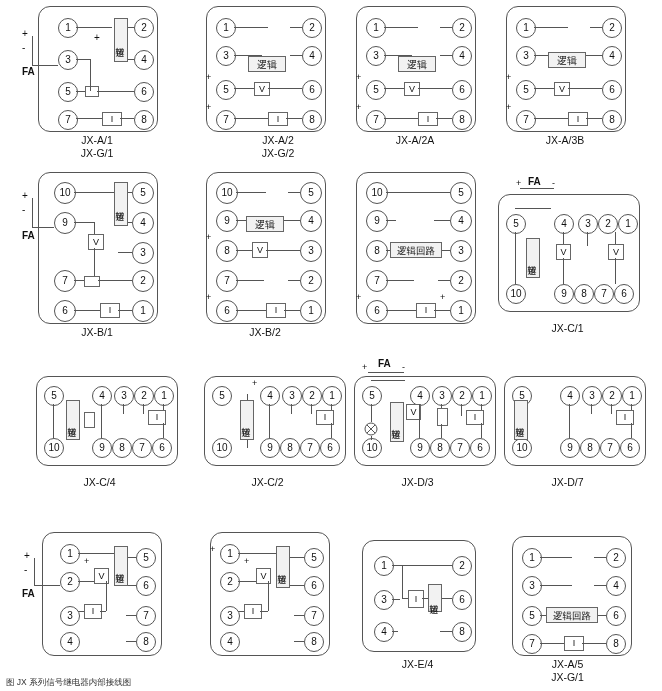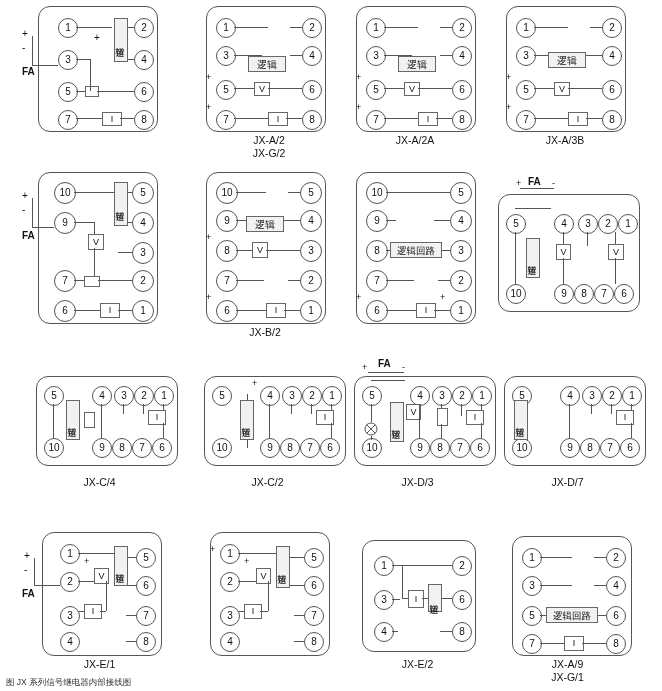--- a/index.html
+++ b/index.html
@@ -63,20 +63,21 @@
     <div class="wire h" style="left:54px;top:85px;width:9px;"></div>
     <div class="wire h" style="left:75px;top:85px;width:37px;"></div>
     <div class="wire h" style="left:54px;top:112px;width:26px;"></div>
     <div class="wire h" style="left:98px;top:112px;width:14px;"></div>
     <div class="lbl" style="left:0px;top:22px;font-size:10px;"><span>+</span></div>
     <div class="lbl" style="left:72px;top:26px;font-size:10px;"><span>+</span></div>
     <div class="lbl" style="left:0px;top:36px;font-size:10px;"><span>-</span></div>
     <div class="lbl b" style="left:0px;top:60px;font-size:10px;"><span>FA</span></div>
     <div class="wire v" style="left:10px;top:30px;height:30px;"></div>
     <div class="wire h" style="left:10px;top:59px;width:26px;"></div>
+    <div class="cap" style="left:0;top:128px;"><span>JX-A/1</span><br><span>JX-G/1</span></div>
   </div>
 
   <div class="cell" style="left:190px;top:6px;width:150px;height:150px;">
     <div class="box" style="left:16px;top:0;width:118px;height:124px;"></div>
     <div class="term" style="left:26px;top:12px;width:18px;height:18px;line-height:18px;font-size:10px;">
         <span>1</span>
       </div>
     <div class="term" style="left:112px;top:12px;width:18px;height:18px;line-height:18px;font-size:10px;">
         <span>2</span>
       </div>
@@ -104,21 +105,21 @@
     <div class="wire h" style="left:44px;top:21px;width:34px;"></div>
     <div class="wire h" style="left:100px;top:21px;width:12px;"></div>
     <div class="wire h" style="left:44px;top:49px;width:28px;"></div>
     <div class="wire h" style="left:100px;top:49px;width:12px;"></div>
     <div class="wire h" style="left:44px;top:82px;width:20px;"></div>
     <div class="wire h" style="left:78px;top:82px;width:34px;"></div>
     <div class="wire h" style="left:44px;top:112px;width:34px;"></div>
     <div class="wire h" style="left:96px;top:112px;width:16px;"></div>
     <div class="lbl" style="left:16px;top:66px;font-size:9px;"><span>+</span></div>
     <div class="lbl" style="left:16px;top:96px;font-size:9px;"><span>+</span></div>
-    <div class="cap" style="left:4px;top:128px;"><span>JX-A/2</span><br><span>JX-G/2</span></div>
+    <div class="cap" style="left:13px;top:128px;"><span>JX-A/2</span><br><span>JX-G/2</span></div>
   </div>
 
   <div class="cell" style="left:340px;top:6px;width:150px;height:150px;">
     <div class="box" style="left:16px;top:0;width:118px;height:124px;"></div>
     <div class="term" style="left:26px;top:12px;width:18px;height:18px;line-height:18px;font-size:10px;">
         <span>1</span>
       </div>
     <div class="term" style="left:112px;top:12px;width:18px;height:18px;line-height:18px;font-size:10px;">
         <span>2</span>
       </div>
@@ -240,20 +241,21 @@
     <div class="wire v" style="left:72px;top:76px;height:28px;"></div>
     <div class="wire h" style="left:52px;top:108px;width:10px;"></div>
     <div class="wire h" style="left:76px;top:108px;width:34px;"></div>
     <div class="wire h" style="left:52px;top:138px;width:26px;"></div>
     <div class="wire h" style="left:96px;top:138px;width:14px;"></div>
     <div class="lbl" style="left:0px;top:18px;font-size:10px;"><span>+</span></div>
     <div class="lbl" style="left:0px;top:32px;font-size:10px;"><span>-</span></div>
     <div class="lbl b" style="left:0px;top:58px;font-size:10px;"><span>FA</span></div>
     <div class="wire v" style="left:10px;top:26px;height:30px;"></div>
     <div class="wire h" style="left:10px;top:55px;width:22px;"></div>
+    <div class="cap" style="left:0;top:154px;"><span>JX-B/1</span></div>
   </div>
 
   <div class="cell" style="left:190px;top:172px;width:150px;height:172px;">
     <div class="box" style="left:16px;top:0;width:118px;height:150px;"></div>
     <div class="term" style="left:26px;top:10px;width:20px;height:20px;line-height:20px;font-size:10px;">
         <span>10</span>
       </div>
     <div class="term" style="left:110px;top:10px;width:20px;height:20px;line-height:20px;font-size:10px;">
         <span>5</span>
       </div>
@@ -385,20 +387,21 @@
     <div class="wire v" style="left:73px;top:60px;height:12px;"></div>
     <div class="wire v" style="left:73px;top:86px;height:26px;"></div>
     <div class="wire v" style="left:97px;top:60px;height:14px;"></div>
     <div class="wire v" style="left:125px;top:60px;height:12px;"></div>
     <div class="wire v" style="left:125px;top:86px;height:26px;"></div>
     <div class="wire h" style="left:25px;top:36px;width:36px;"></div>
     <div class="lbl b" style="left:38px;top:4px;font-size:10px;"><span>FA</span></div>
     <div class="lbl" style="left:26px;top:6px;font-size:9px;"><span>+</span></div>
     <div class="lbl" style="left:62px;top:6px;font-size:9px;"><span>-</span></div>
     <div class="wire h" style="left:30px;top:16px;width:34px;"></div>
+    <div class="cap" style="left:0;top:150px;"><span>JX-C/1</span></div>
   </div>
 
   <div class="cell" style="left:22px;top:368px;width:155px;height:135px;">
     <div class="box" style="left:14px;top:8px;width:140px;height:88px;"></div>
     <div class="term" style="left:22px;top:18px;width:18px;height:18px;line-height:18px;font-size:10px;">
         <span>5</span>
       </div>
     <div class="term" style="left:70px;top:18px;width:18px;height:18px;line-height:18px;font-size:10px;">
         <span>4</span>
       </div>
@@ -619,21 +622,20 @@
     <div class="wire h" style="left:78px;top:87px;width:6px;"></div>
     <div class="wire v" style="left:84px;top:57px;height:30px;"></div>
     <div class="wire h" style="left:104px;top:91px;width:10px;"></div>
     <div class="wire h" style="left:104px;top:117px;width:10px;"></div>
     <div class="lbl" style="left:2px;top:26px;font-size:10px;"><span>+</span></div>
     <div class="lbl" style="left:2px;top:40px;font-size:10px;"><span>-</span></div>
     <div class="lbl b" style="left:0px;top:64px;font-size:10px;"><span>FA</span></div>
     <div class="wire v" style="left:12px;top:34px;height:28px;"></div>
     <div class="wire h" style="left:12px;top:61px;width:26px;"></div>
     <div class="lbl" style="left:62px;top:32px;font-size:9px;"><span>+</span></div>
-    <div class="cap" style="left:0;top:134px;"><span>JX-E/1</span></div>
   </div>
 
   <div class="cell" style="left:190px;top:524px;width:155px;height:160px;">
     <div class="box" style="left:20px;top:8px;width:118px;height:122px;"></div>
     <div class="term" style="left:30px;top:20px;width:18px;height:18px;line-height:18px;font-size:10px;">
         <span>1</span>
       </div>
     <div class="term" style="left:114px;top:24px;width:18px;height:18px;line-height:18px;font-size:10px;">
         <span>5</span>
       </div>
@@ -694,21 +696,21 @@
     <div class="lg vert" style="left:88px;top:60px;width:14px;height:28px;font-size:9px;line-height:14px;padding-top:0px;"><span>逻辑</span></div>
     <div class="vbox" style="left:68px;top:66px;width:14px;height:16px;font-size:9px;line-height:16px;"><span>I</span></div>
     <div class="wire h" style="left:52px;top:41px;width:60px;"></div>
     <div class="wire v" style="left:62px;top:41px;height:33px;"></div>
     <div class="wire h" style="left:62px;top:74px;width:6px;"></div>
     <div class="wire h" style="left:82px;top:74px;width:6px;"></div>
     <div class="wire h" style="left:52px;top:75px;width:8px;"></div>
     <div class="wire h" style="left:102px;top:74px;width:10px;"></div>
     <div class="wire h" style="left:52px;top:107px;width:6px;"></div>
     <div class="wire h" style="left:100px;top:107px;width:12px;"></div>
-    <div class="cap" style="left:0;top:134px;"><span>JX-E/2</span></div>
+    <div class="cap" style="left:0;top:134px;"><span>JX-E/4</span></div>
   </div>
 
   <div class="cell" style="left:490px;top:524px;width:155px;height:160px;">
     <div class="box" style="left:22px;top:12px;width:118px;height:118px;"></div>
     <div class="term" style="left:32px;top:24px;width:18px;height:18px;line-height:18px;font-size:10px;">
         <span>1</span>
       </div>
     <div class="term" style="left:116px;top:24px;width:18px;height:18px;line-height:18px;font-size:10px;">
         <span>2</span>
       </div>
@@ -733,17 +735,17 @@
     <div class="lg" style="left:56px;top:83px;width:52px;height:16px;font-size:9.5px;line-height:16px;"><span>逻辑回路</span></div>
     <div class="vbox" style="left:74px;top:112px;width:18px;height:13px;font-size:9px;line-height:13px;"><span>I</span></div>
     <div class="wire h" style="left:50px;top:33px;width:32px;"></div>
     <div class="wire h" style="left:104px;top:33px;width:12px;"></div>
     <div class="wire h" style="left:50px;top:61px;width:32px;"></div>
     <div class="wire h" style="left:104px;top:61px;width:12px;"></div>
     <div class="wire h" style="left:50px;top:91px;width:6px;"></div>
     <div class="wire h" style="left:108px;top:91px;width:8px;"></div>
     <div class="wire h" style="left:50px;top:119px;width:24px;"></div>
     <div class="wire h" style="left:92px;top:119px;width:24px;"></div>
-    <div class="cap" style="left:0;top:134px;"><span>JX-A/9</span><br><span>JX-G/1</span></div>
+    <div class="cap" style="left:0;top:134px;"><span>JX-A/5</span><br><span>JX-G/1</span></div>
   </div>
 
   <div class="footer">图 JX 系列信号继电器内部接线图</div>
 </div>
 
 </body></html>

